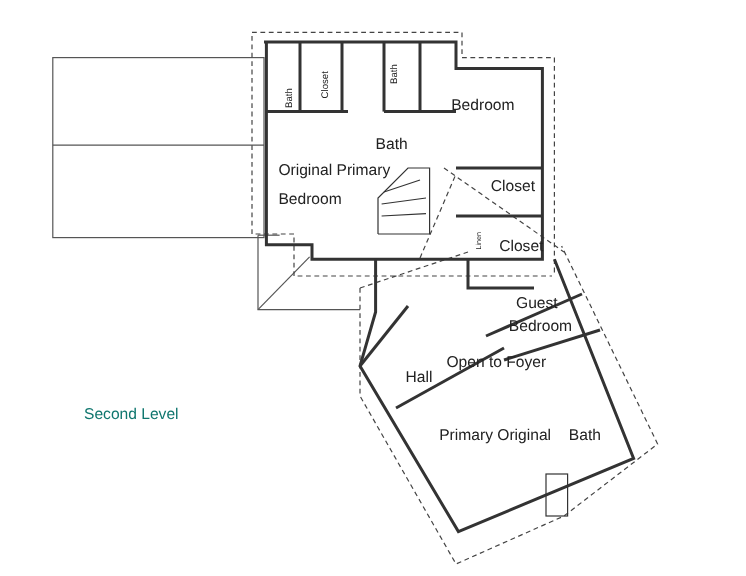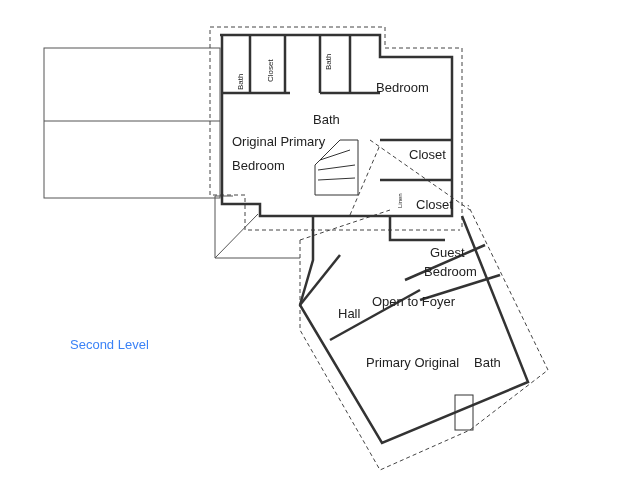--- a/index.html
+++ b/index.html
@@ -1,20 +1,20 @@
 <!DOCTYPE html>
 <html><head>
 <meta charset="utf-8">
 <style>
   html, body { margin: 0; padding: 0; background: #ffffff; }
   body { width: 622px; height: 480px; position: relative; overflow: hidden; font-family: "Liberation Sans", sans-serif; }
   svg { position: absolute; left: 0; top: 0; }
   .lbl { position: absolute; font-size: 13px; color: #222; white-space: nowrap; }
   .vlbl { position: absolute; font-size: 8px; color: #222; transform: rotate(-90deg); transform-origin: left top; white-space: nowrap; }
-  .title { position: absolute; left: 70px; top: 337px; font-size: 13px; color: #3b82f6; }
+  .title { position: absolute; left: 70px; top: 337px; font-size: 13px; color: #0f766e; }
 </style>
 </head>
 <body>
 
 <svg width="622" height="480" viewBox="0 0 622 480">
   <g fill="none" stroke="#555" stroke-width="1">
 
     <rect x="44" y="48" width="176" height="150"></rect>
     <line x1="44" y1="121" x2="220" y2="121"></line>
 

